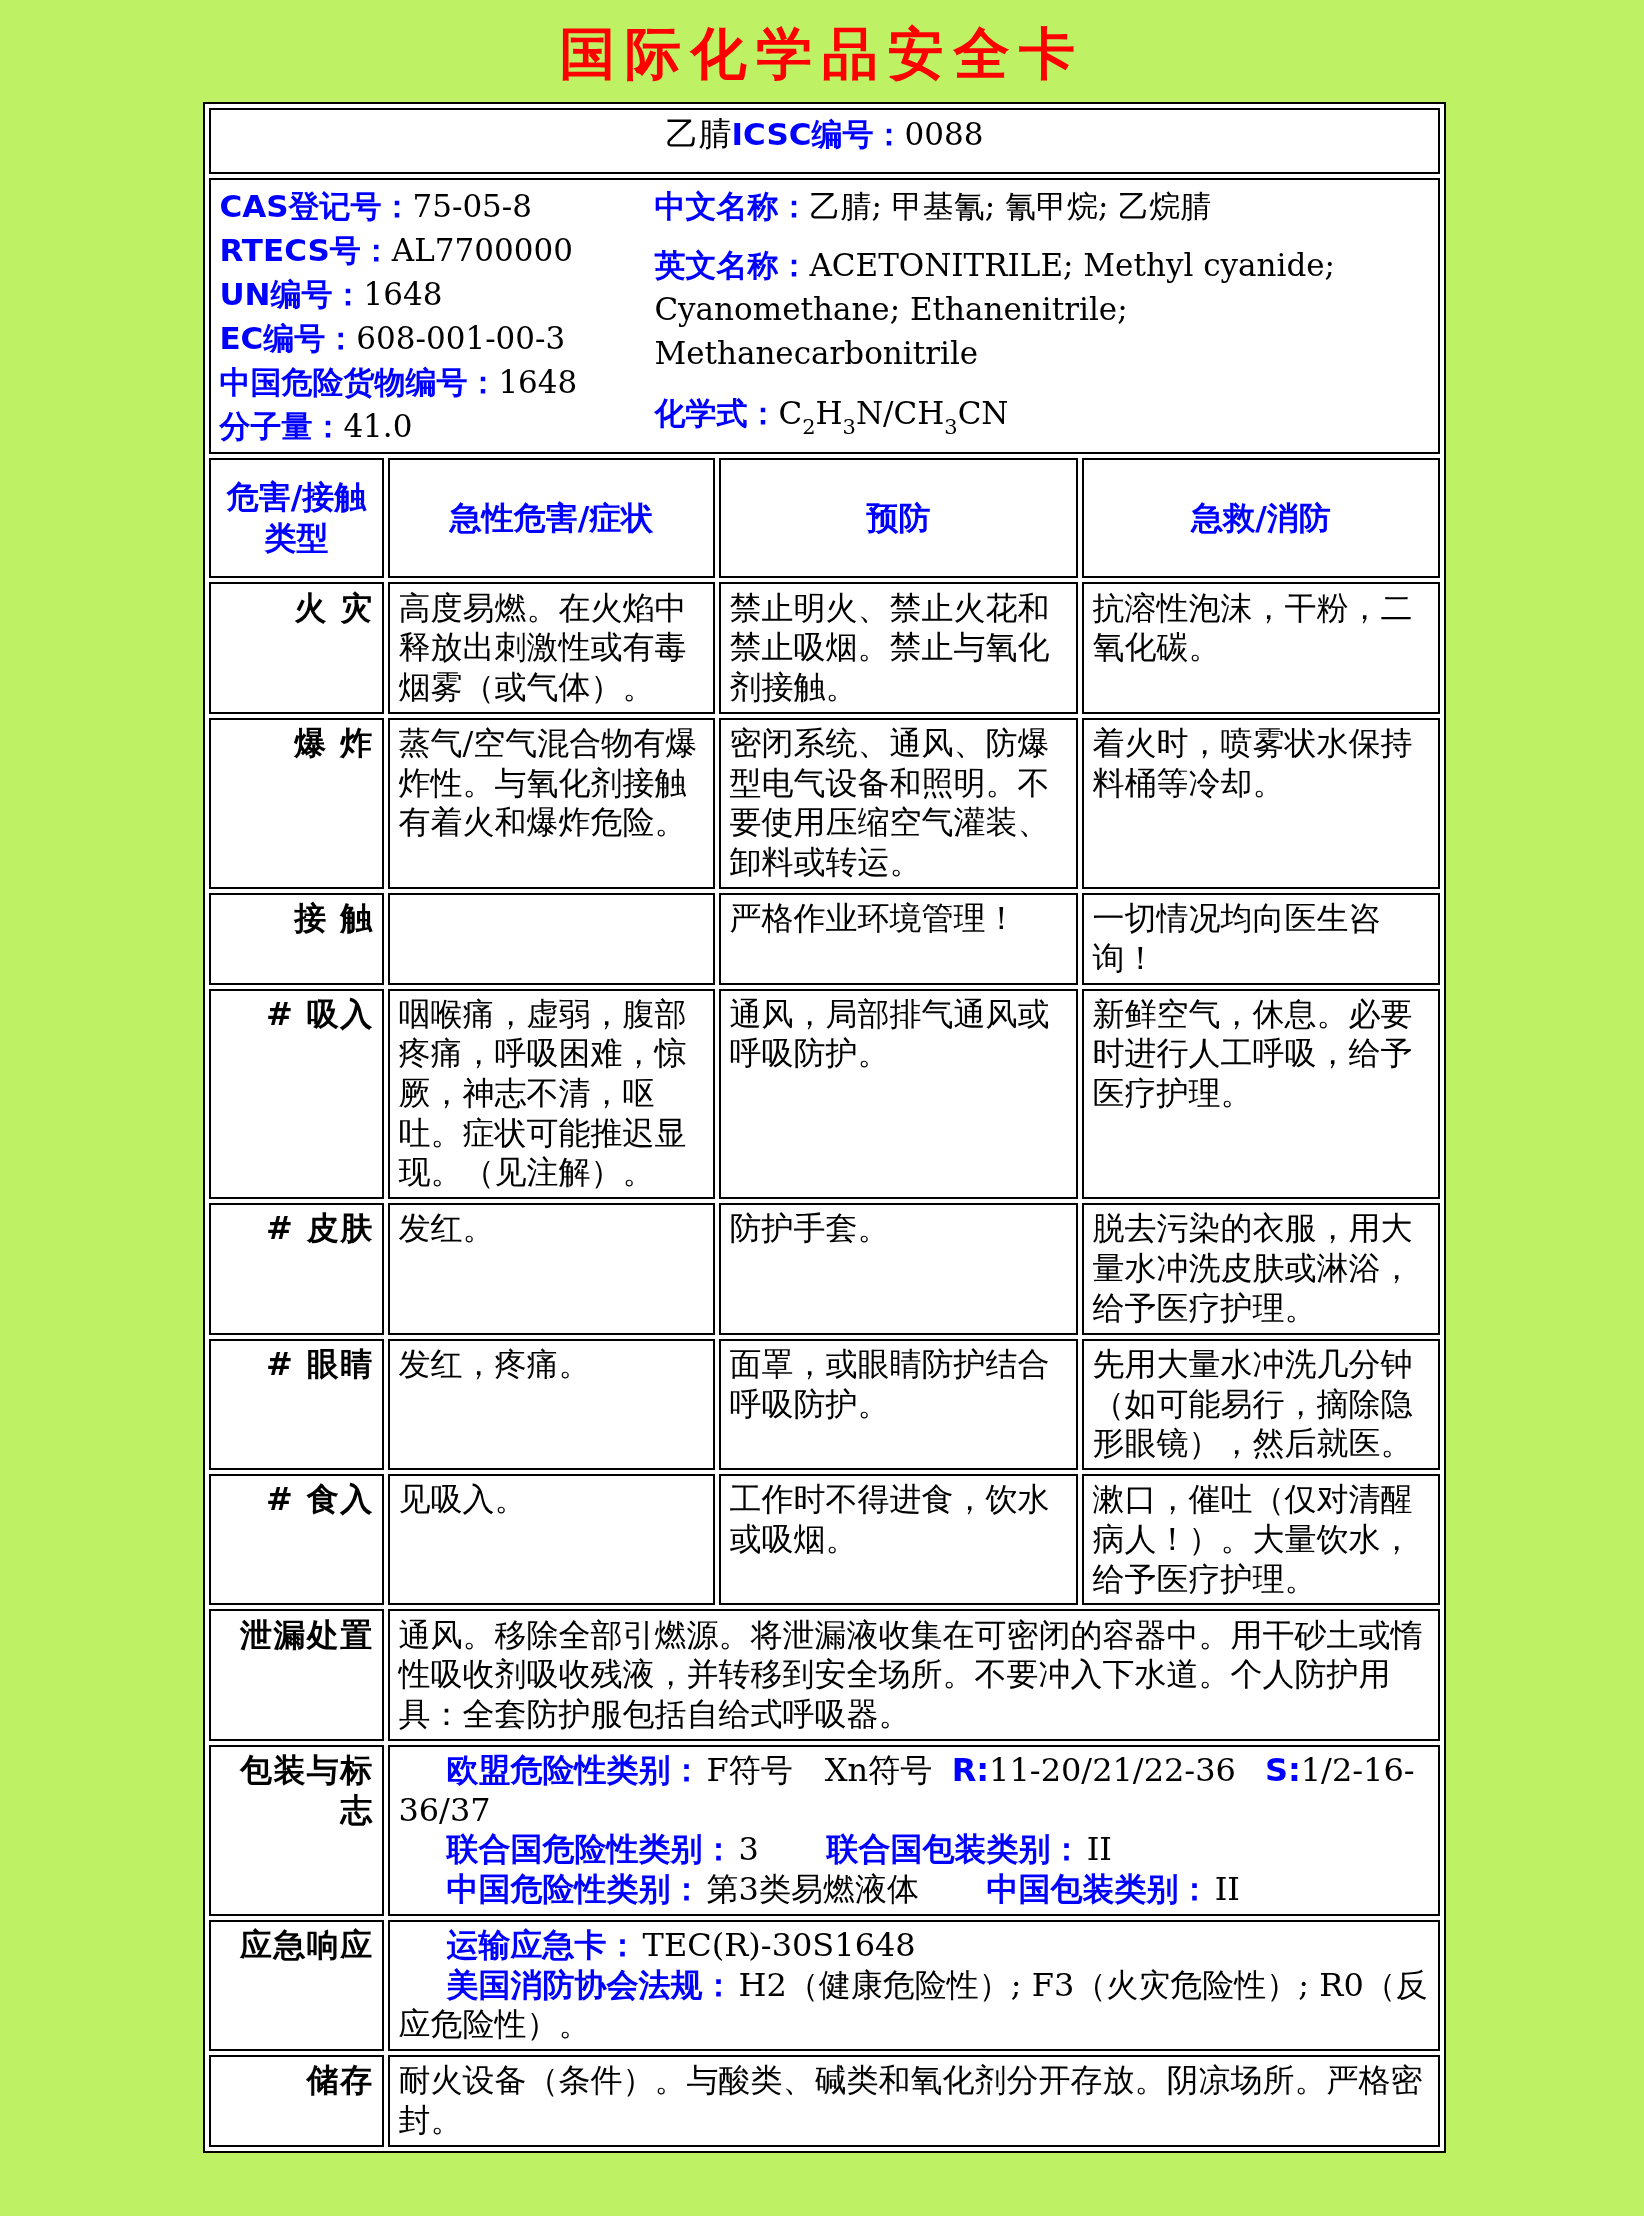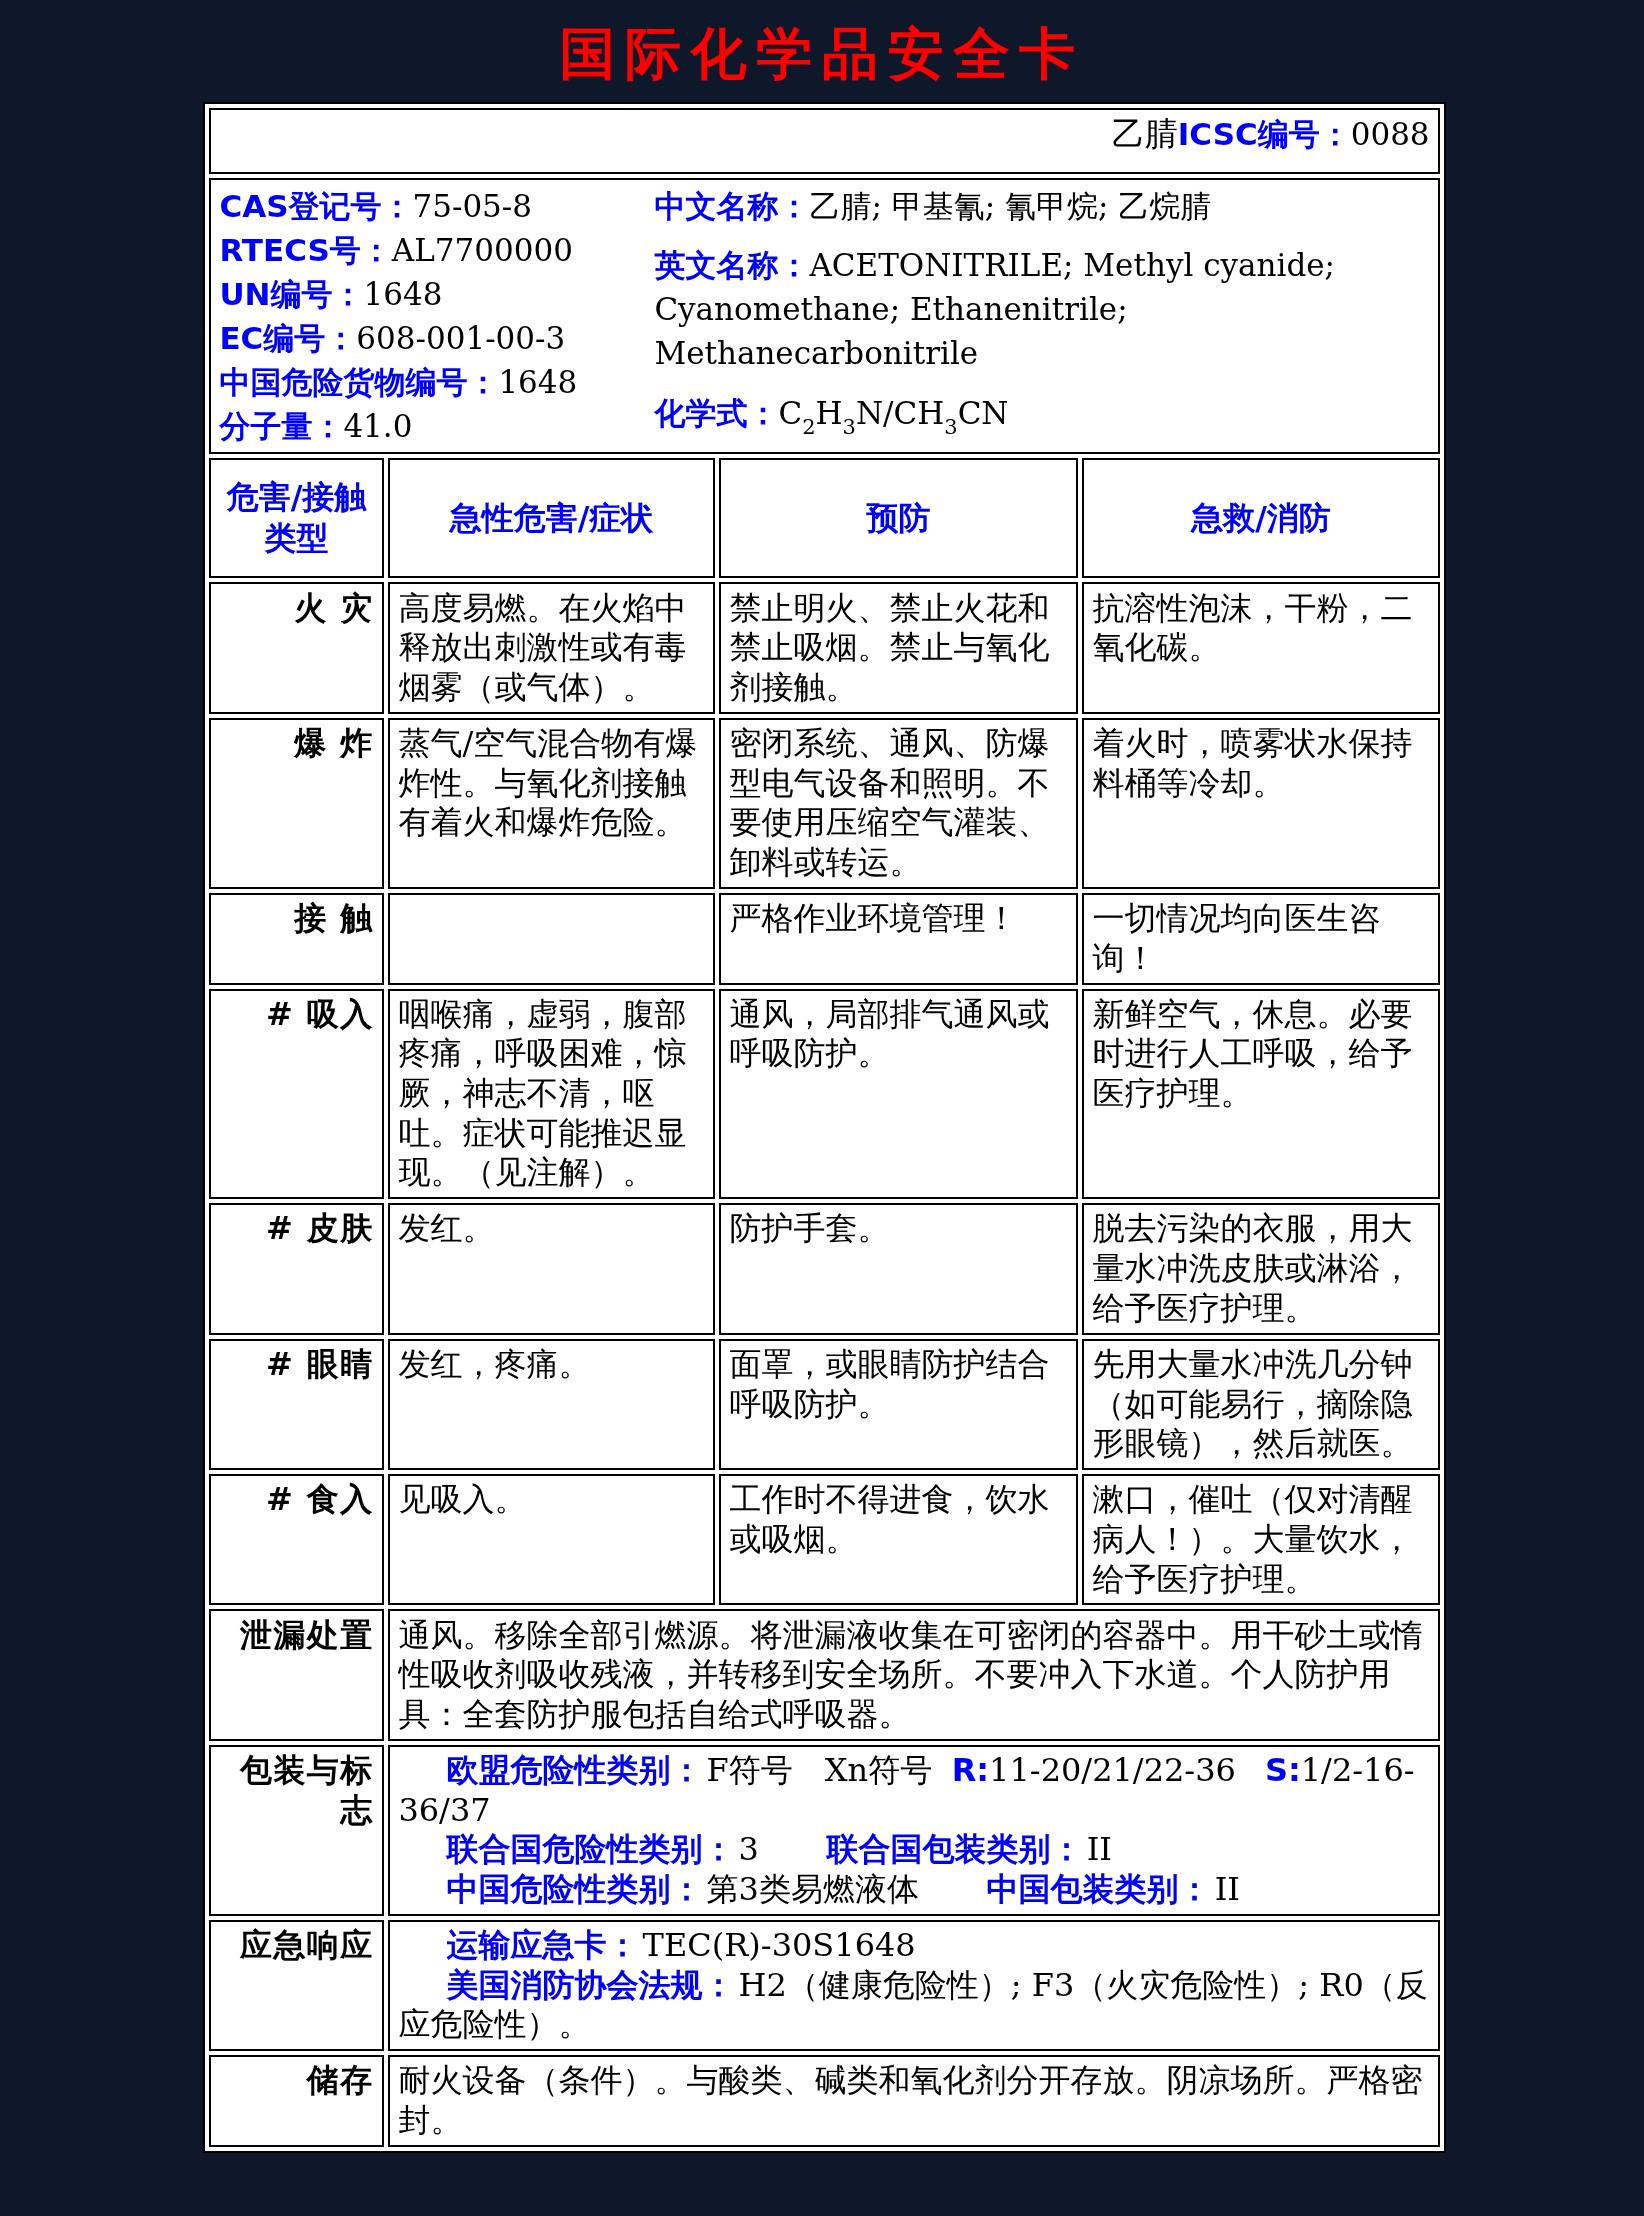--- a/index.html
+++ b/index.html
@@ -1,31 +1,31 @@
 <!DOCTYPE html>
 <html style="font-size:11px"><head>
 <meta charset="utf-8">
 <style>
   html,body {margin:0; padding:0; background:#ffffff;}
-  .page {position:relative; width:1644px; height:2216px; background:#0f172a; overflow:hidden;
+  .page {position:relative; width:1644px; height:2216px; background:#bef264; overflow:hidden;
          font-family:"DejaVu Serif", serif;}
   .doc-title {position:absolute; top:16.7px; left:0; width:100%; text-align:center;
               color:#ff0000; font-weight:bold; font-size:56px; letter-spacing:9.7px;
               font-family:"DejaVu Serif", serif;}
   table.card {position:absolute; left:203px; top:102px; width:1243px;
               table-layout:fixed; border-collapse:separate; border-spacing:4.2px;
               border:2.8px solid #000; background:#fff;}
   table.card td {border:2.1px solid #000; vertical-align:top; padding:4.2px 8.4px;
                  font-family:"DejaVu Serif", serif; font-size:32px; line-height:1.24;
                  color:#000; overflow:hidden; box-sizing:border-box;}
   .lbl {color:#0000ff; font-weight:bold; font-family:"DejaVu Sans", sans-serif;}
   .val {color:#000000;}
   
   td.name-cell {padding:9.7px 14px;}
-  .name-flex {display:flex; justify-content:flex-end; align-items:baseline;}
+  .name-flex {display:flex; justify-content:center; align-items:baseline;}
   .chem-name {font-size:33px;}
   .icsc-group {font-size:31px; white-space:nowrap;}
   
   td.ids-cell {padding:7px 14px;}
   .ids-flex {display:flex;}
   .ids-left {width:435px; flex:0 0 auto;}
   .ids-right {flex:1 1 auto;}
   .id-line {line-height:44px; font-size:31px;}
   .id-line .lbl {font-size:31px;}
   .ids-right .block-gap {margin-top:15.3px;}

